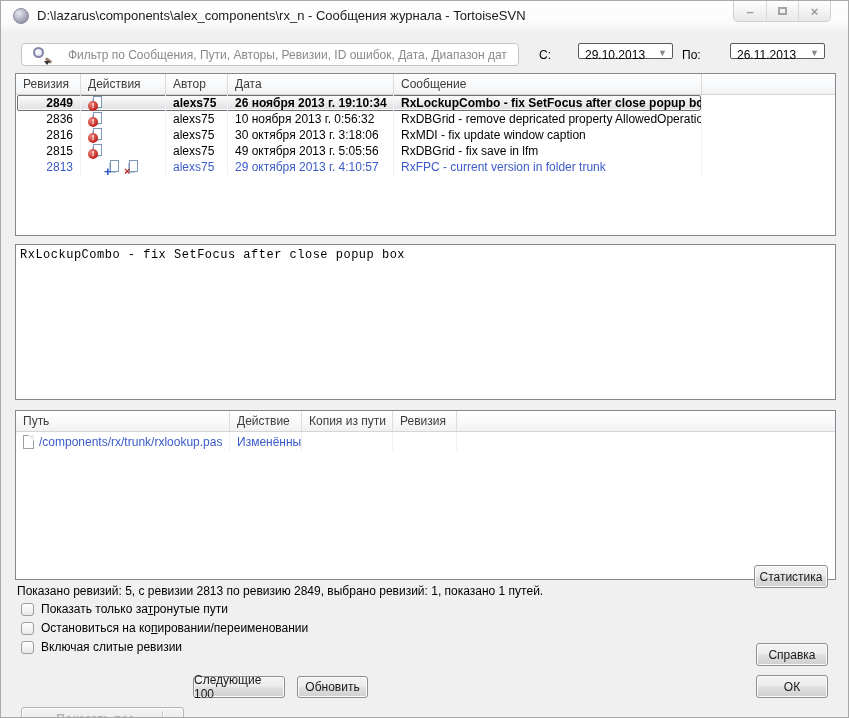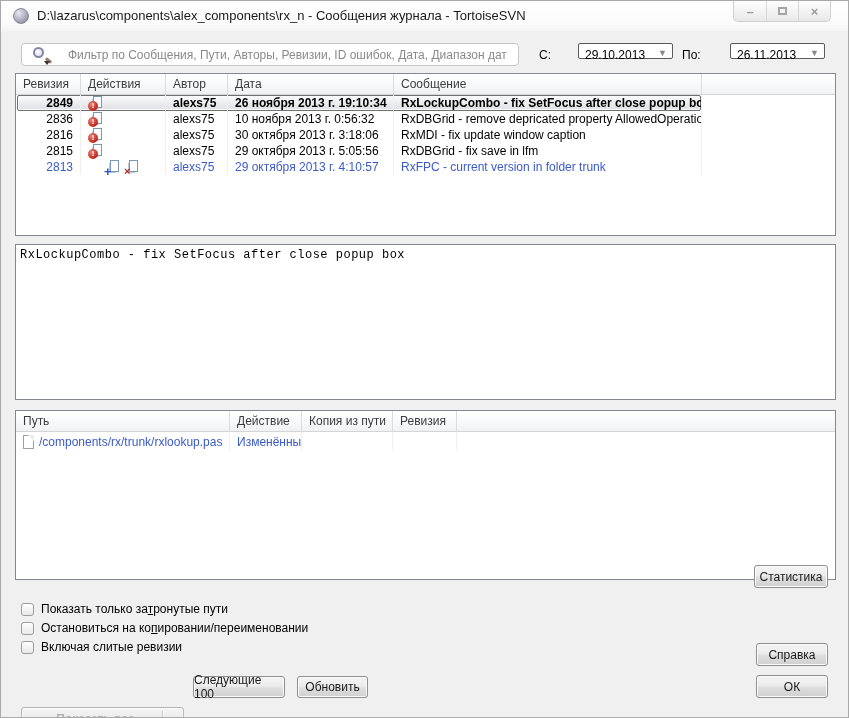--- a/index.html
+++ b/index.html
@@ -159,21 +159,21 @@
 
     <div class="lv-row">
       <div class="bcell cell-right" style="width:65px;">2815</div>
       <div class="bcell cell-left" style="width:85px;">
         <span class="aicon">
             <span class="apage"></span>
             <span class="badge-mod">!</span>
           </span>
       </div>
       <div class="bcell cell-left" style="width:62px;">alexs75</div>
-      <div class="bcell cell-left" style="width:166px;">29 октября 2013 г. 5:05:56</div>
+      <div class="bcell cell-left" style="width:166px;">49 октября 2013 г. 5:05:56</div>
       <div class="bcell cell-left" style="width:308px;">RxDBGrid - fix save in lfm</div>
     </div>
 
     <div class="lv-row blue">
       <div class="bcell cell-right" style="width:65px;">2813</div>
       <div class="bcell" style="width:85px; padding-left:24px;">
         <span class="aicon">
             <span class="apage"></span>
             <span class="badge-add">+</span>
           </span>
@@ -220,20 +220,21 @@
     </div>
     <div class="lv-row lv-fill" style="flex:1 1 auto; height:auto;">
       <div class="fcell" style="width:214px;"></div>
         <div class="fcell" style="width:72px;"></div>
       <div class="fcell" style="width:91px;"></div>
         <div class="fcell" style="width:64px;"></div>
       <div style="flex:1;"></div>
     </div>
   </div>
 
+  <div class="status">Показано ревизий: 5, с ревизии 2813 по ревизию 2849, выбрано ревизий: 1, показано 1 путей.</div>
 
   <div class="chkrow" style="top:601px;">
     <span class="chkbox"></span>
     <span><span>Показать только за</span><span class="acc">т</span><span>ронутые пути</span></span>
   </div>
   <div class="chkrow" style="top:620px;">
     <span class="chkbox"></span>
     <span><span>Остановиться на ко</span><span class="acc">п</span><span>ировании/переименовании</span></span>
   </div>
   <div class="chkrow" style="top:639px;">

